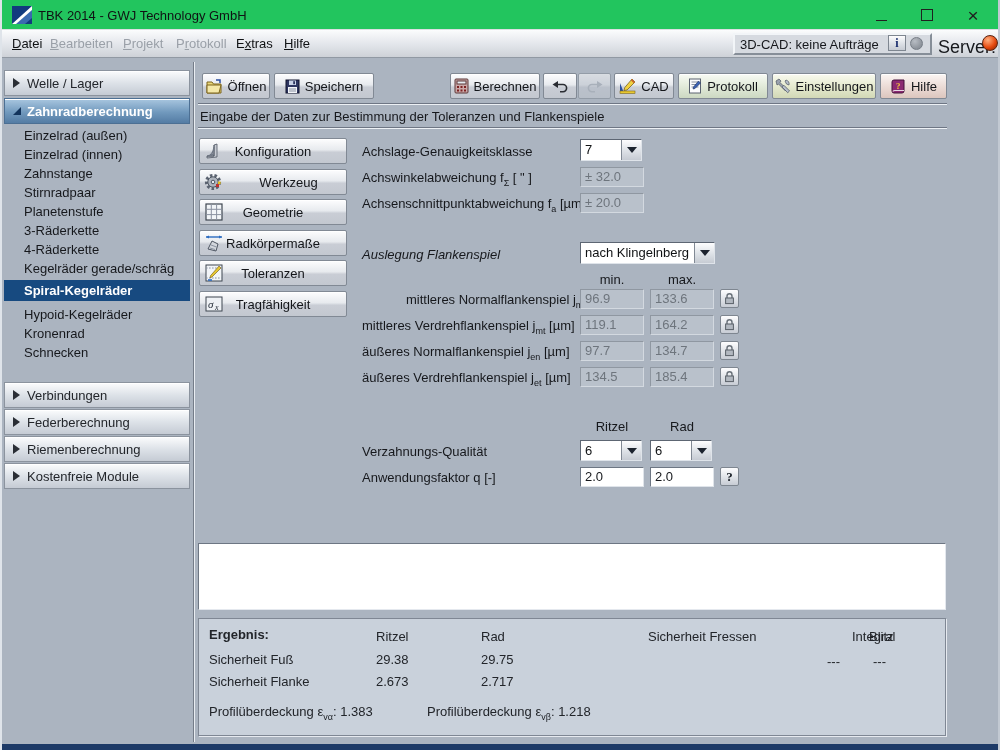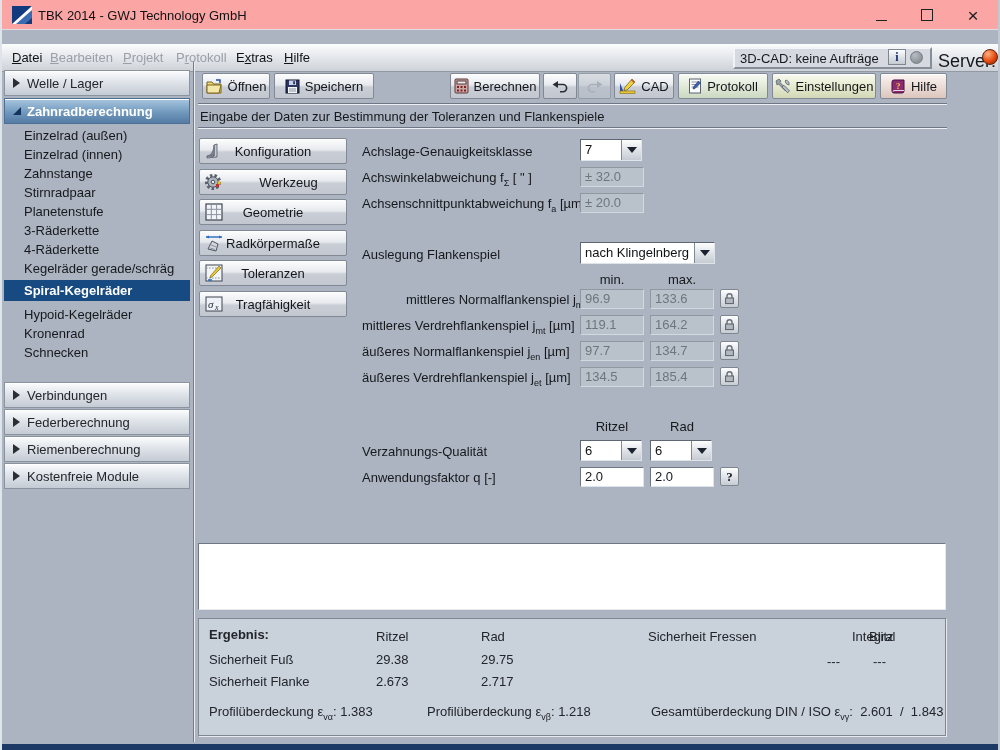--- a/index.html
+++ b/index.html
@@ -3,30 +3,30 @@
 <meta charset="utf-8">
 <style>
   * { margin:0; padding:0; box-sizing:border-box; }
   body { font-family:"Liberation Sans", sans-serif; background:#5a6a7e; }
   .app { position:relative; width:1000px; height:750px; background:#abb4c0; overflow:hidden;
          border-left:2px solid #dfe4ea; border-right:2px solid #c2c9d2; }
   .lbl { position:absolute; font-size:13px; color:#16181c; white-space:nowrap; }
   sub.sb { font-size:9px; vertical-align:-4px; }
 
   
-  .titlebar { position:absolute; left:0; top:0; width:100%; height:30px; background:#fca5a5; border-bottom:1px solid #dcdfe3; }
+  .titlebar { position:absolute; left:0; top:0; width:100%; height:30px; background:#22c55e; border-bottom:1px solid #dcdfe3; }
   .title-text { position:absolute; left:36px; top:8px; font-size:13px; color:#101214; }
   .logo { position:absolute; left:10px; top:6px; width:20px; height:18px; }
   .winbtn { position:absolute; top:0; width:34px; height:30px; display:flex; align-items:center; justify-content:center; color:#202020; }
   .wb-min { left:862px; } .wb-max { left:908px; } .wb-close { left:954px; font-size:19px; line-height:1; }
   .min-glyph { width:11px; border-top:1.5px solid #202020; margin-top:10px; }
   .max-glyph { width:12px; height:12px; border:1.5px solid #202020; }
 
   
-  .menubar { position:absolute; left:0; top:44px; width:100%; height:28px;
+  .menubar { position:absolute; left:0; top:30px; width:100%; height:28px;
              background:linear-gradient(180deg,#fbfcfd 0%,#e2e5ea 55%,#ced2d8 100%); border-bottom:1px solid #9199a3;text-decoration:underline; }
   .menu-item { position:absolute; top:0; height:27px; line-height:27px; font-size:13px; color:#101214; padding:0 4px; }
   .menu-item.disabled { color:#9aa0a8; }
   .menu-item .key { text-decoration:underline; }
   .status-box { position:absolute; left:731px; top:3px; width:199px; height:22px; background:#d6dae0;
                 border:2px solid; border-color:#f2f5f8 #868e98 #868e98 #f2f5f8; }
   .status-text { position:absolute; left:5px; top:2px; font-size:13px; color:#16181c; }
   .i-btn { position:absolute; left:153px; top:0px; width:18px; height:16px; background:linear-gradient(180deg,#fdfdfe,#dfe3e8 50%,#c6cbd3);
            border:1px solid #7e8690; text-align:center; font:bold 12px "Liberation Serif", serif; color:#1a2e6e; line-height:14px; }
   .gray-dot { position:absolute; left:175px; top:2px; width:13px; height:13px; border-radius:50%;
@@ -353,21 +353,21 @@
         <span class="tri-down"></span>
       </span>
   </div>
 
   <div class="lbl" style="left:360px; top:170px;"><span>Achswinkelabweichung f</span><sub class="sb">Σ</sub><span> [ " ]</span></div>
   <div class="field dis" style="left:578px; top:167px; width:64px;">± 32.0</div>
 
   <div class="lbl" style="left:360px; top:196px;"><span>Achsenschnittpunktabweichung f</span><sub class="sb">a</sub><span> [µm]</span></div>
   <div class="field dis" style="left:578px; top:193px; width:64px;">± 20.0</div>
 
-  <div class="lbl" style="left:360px; top:247px;">Auslegung Flankenspiel</div>
+  <div class="lbl" style="left:360px; top:247px;font-style:italic;">Auslegung Flankenspiel</div>
   <div class="combo" style="left:578px; top:242px; width:135px;">
     <span class="val">nach Klingelnberg</span>
     <span class="arrow-btn">
         <span class="tri-down"></span>
       </span>
   </div>
 
   <div class="lbl" style="left:578px; top:272px; width:64px; text-align:center;">min.</div>
   <div class="lbl" style="left:648px; top:272px; width:64px; text-align:center;">max.</div>
 
@@ -448,17 +448,16 @@
     <span class="res-txt" style="left:282px; top:33px;">29.75</span>
     <span class="res-txt" style="left:628px; top:35px;">---</span>
     <span class="res-txt" style="left:674px; top:35px;">---</span>
 
     <span class="res-txt" style="left:10px; top:55px;">Sicherheit Flanke</span>
     <span class="res-txt" style="left:177px; top:55px;">2.673</span>
     <span class="res-txt" style="left:282px; top:55px;">2.717</span>
 
     <span class="res-txt" style="left:10px; top:85px;"><span>Profilüberdeckung ε</span><sub class="sb">vα</sub><span>:</span> <span>1.383</span></span>
     <span class="res-txt" style="left:228px; top:85px;"><span>Profilüberdeckung ε</span><sub class="sb">vβ</sub><span>:</span> <span>1.218</span></span>
-    <span class="res-txt" style="left:452px; top:85px;"><span>Gesamtüberdeckung DIN / ISO ε</span><sub class="sb">vγ</sub><span>:</span>&nbsp;&nbsp;<span>2.601</span>&nbsp;&nbsp;<span>/</span>&nbsp;&nbsp;<span>1.843</span></span>
   </div>
 
   <div class="bottom-strip"></div>
 </div>
 
 </body></html>

